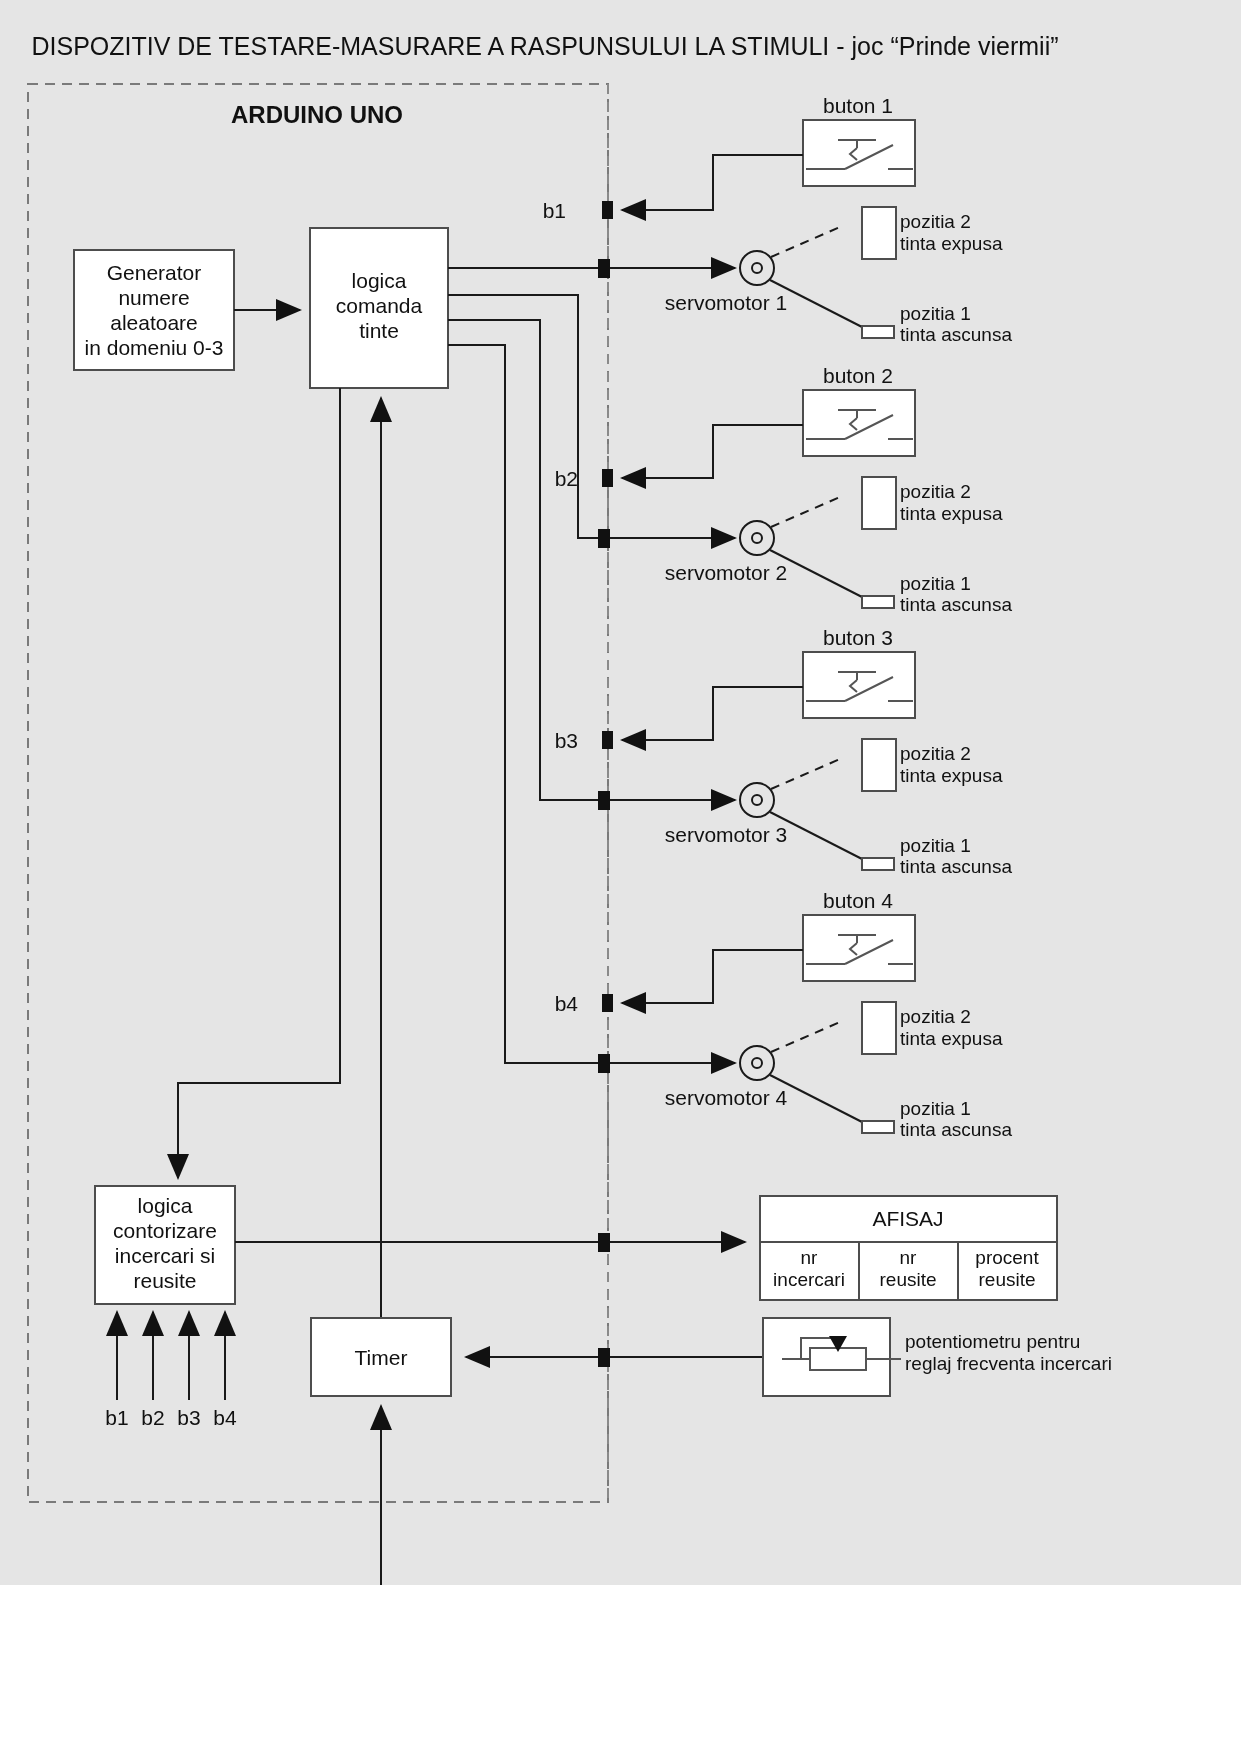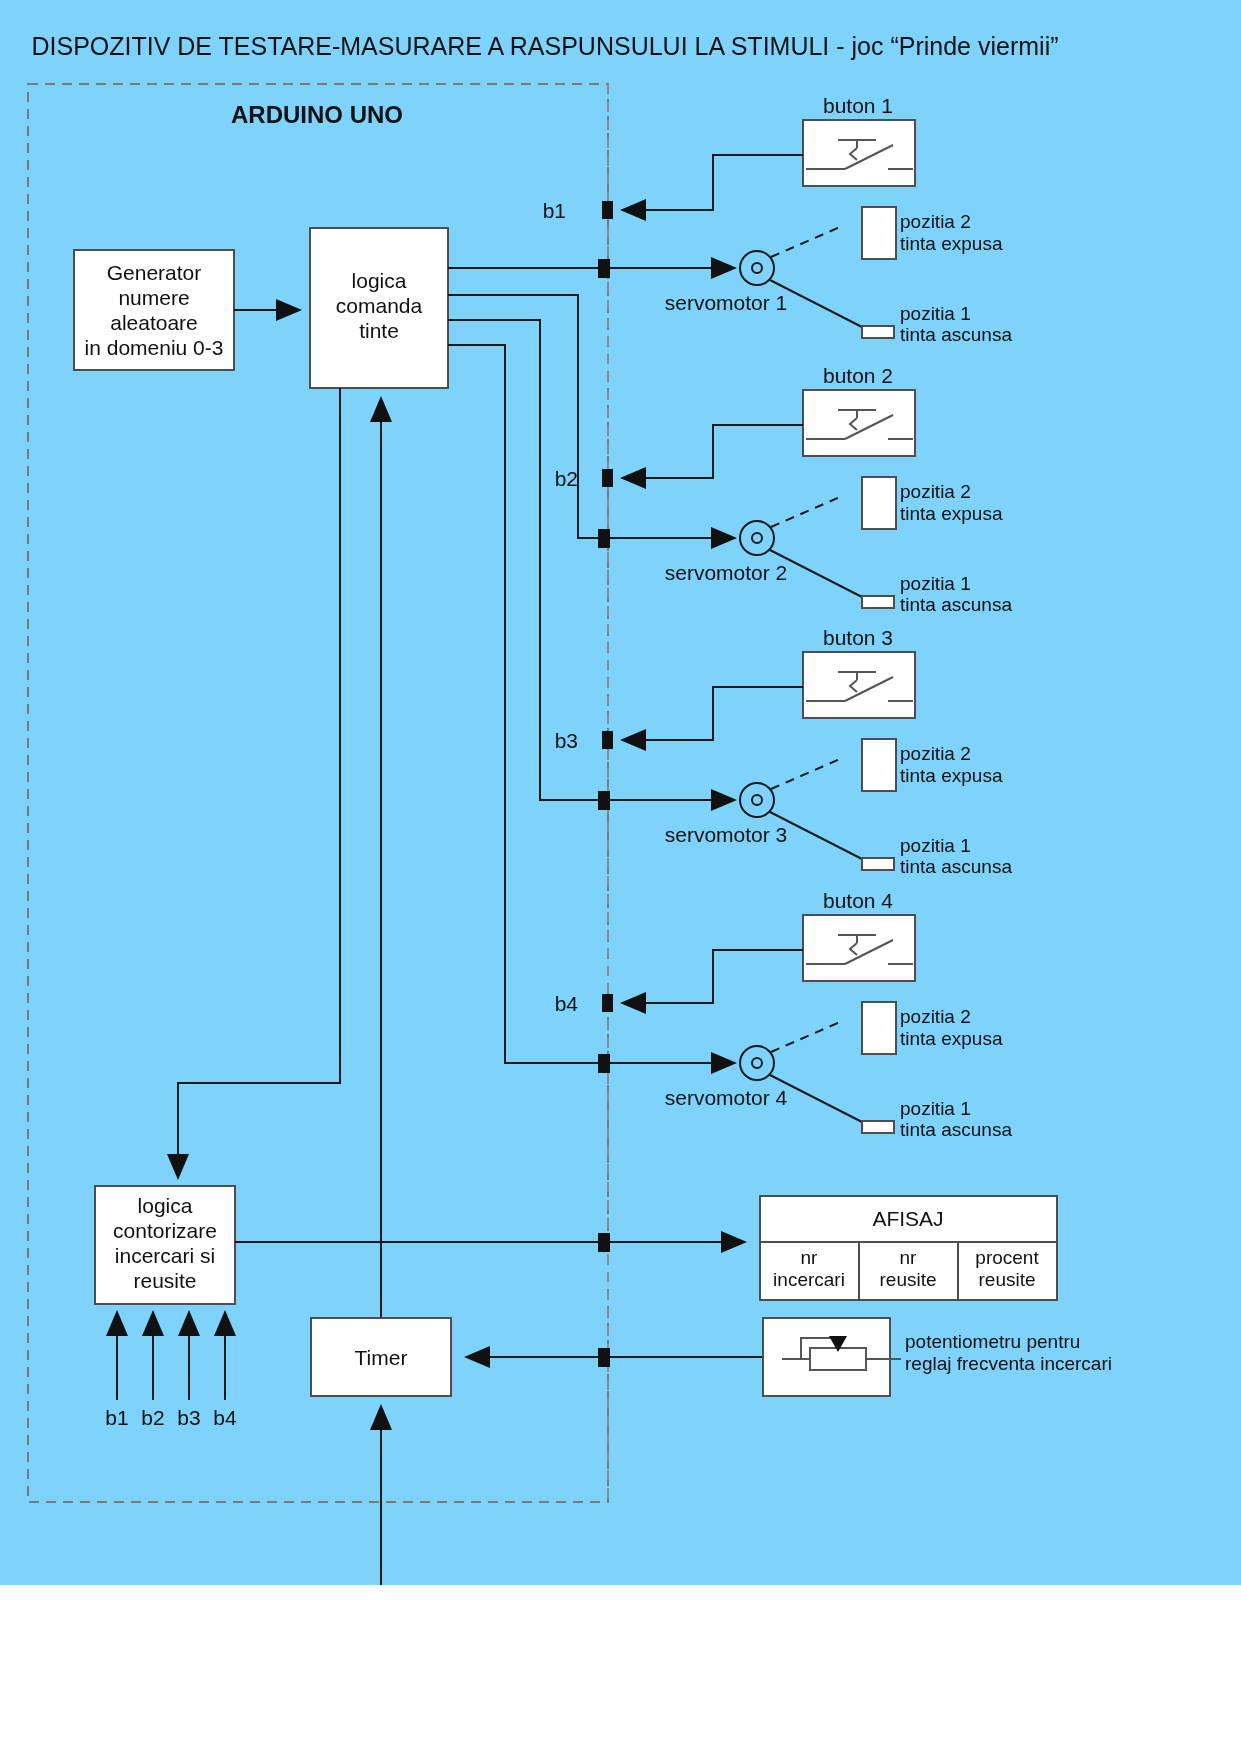--- a/index.html
+++ b/index.html
@@ -1,17 +1,17 @@
 <!DOCTYPE html>
 <html><head>
 <meta charset="utf-8">
 <style>
   html,body{margin:0;padding:0;background:#fff;}
   body{font-family:"Liberation Sans","DejaVu Sans",sans-serif;}
-  #stage{position:relative;width:1241px;height:1585px;background:#7dd3fc;overflow:hidden;}
+  #stage{position:relative;width:1241px;height:1585px;background:#e5e5e5;overflow:hidden;}
   svg{position:absolute;top:0;left:0;width:1241px;height:1754px;}
   .ln{stroke:#1a1a1a;stroke-width:2;fill:none;}
   .lnthin{stroke:#555;stroke-width:2;fill:none;}
   .bx{stroke:#4d4d4d;stroke-width:2;fill:#fff;}
   .dashbox{stroke:#7a7a7a;stroke-width:2;fill:none;stroke-dasharray:10 7;}
   .dashline{stroke:#8a8a8a;stroke-width:2;fill:none;stroke-dasharray:10 8;}
   .dashlead{stroke:#1a1a1a;stroke-width:2;fill:none;stroke-dasharray:9 7;}
   .fillblk{fill:#111;}
   .txt{font-family:"Liberation Sans","DejaVu Sans",sans-serif;fill:#111;font-size:21px;}
   .title{font-size:25px;}

